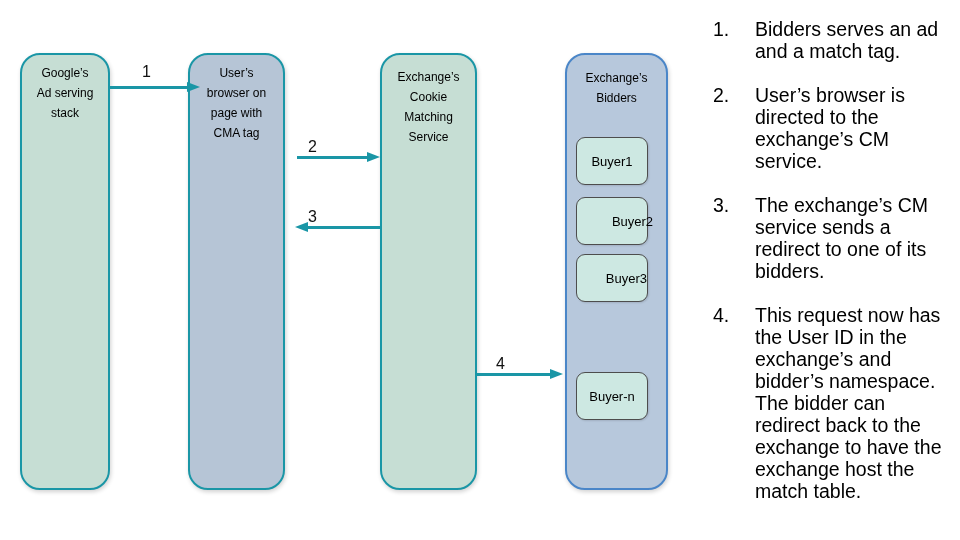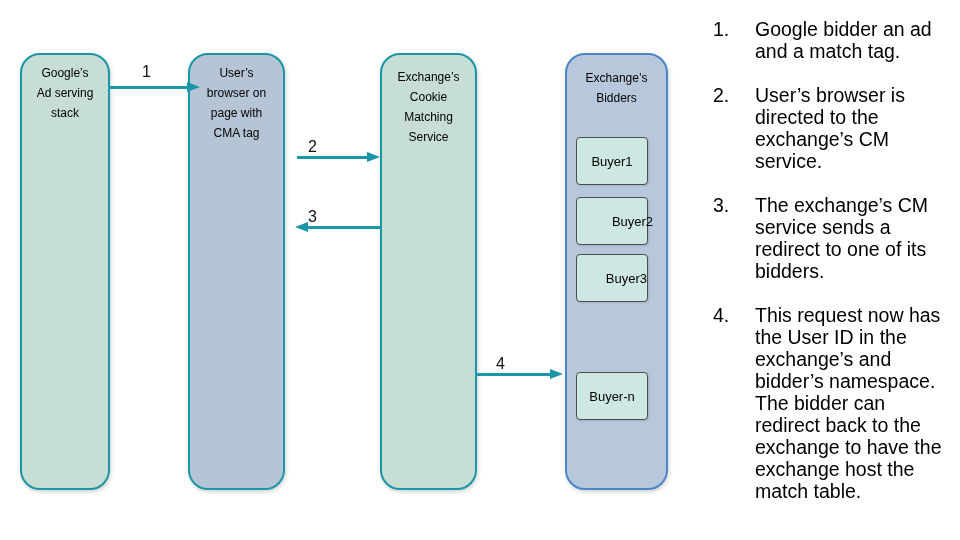--- a/index.html
+++ b/index.html
@@ -7,21 +7,21 @@
          font-family:"Liberation Sans",sans-serif;color:#000;}
   
   .node{position:absolute;box-sizing:border-box;border:2px solid #1a96a6;border-radius:20px;
         text-align:center;box-shadow:1px 2px 4px rgba(0,0,0,0.18);}
   .node.green{background:#c6ded4;}
   .node.blue{background:#b6c5d6;}
   .node.bidders{background:#b7c8dc;border-color:#4a86c8;}
   .node-label{white-space:pre-line;font-size:12px;line-height:20px;}
   
   .buyer{position:absolute;left:9px;width:72px;height:48px;box-sizing:border-box;
-         background:#cde8e2;border:1px solid #4d4d4d;border-radius:4px;
+         background:#cde8e2;border:1px solid #4d4d4d;border-radius:9px;
          display:flex;align-items:center;justify-content:center;
          font-size:13px;box-shadow:1px 1px 2px rgba(0,0,0,0.12);}
   
   .aline{position:absolute;height:3px;background:#1a96a6;}
   .ahead{position:absolute;width:0;height:0;border-top:5.5px solid transparent;
          border-bottom:5.5px solid transparent;}
   .ahead.right{border-left:13px solid #1a96a6;}
   .ahead.left{border-right:13px solid #1a96a6;}
   .alabel{position:absolute;font-size:16px;line-height:16px;color:#111;}
   
@@ -84,21 +84,21 @@
   <div class="aline" style="left:308px;top:226px;width:72px;"></div>
   <div class="alabel" style="left:308px;top:209px;">3</div>
 
   <div class="aline" style="left:477px;top:373px;width:73px;"></div>
   <div class="ahead right" style="left:550px;top:369px;"></div>
   <div class="alabel" style="left:496px;top:356px;">4</div>
 
   <div class="notes">
     <div class="note">
       <div class="num">1.</div>
-      <div class="txt">Google bidder an ad
+      <div class="txt">Bidders serves an ad
 and a match tag.</div>
     </div>
     <div class="note">
       <div class="num">2.</div>
       <div class="txt">User’s browser is
 directed to the
 exchange’s CM
 service.</div>
     </div>
     <div class="note">

